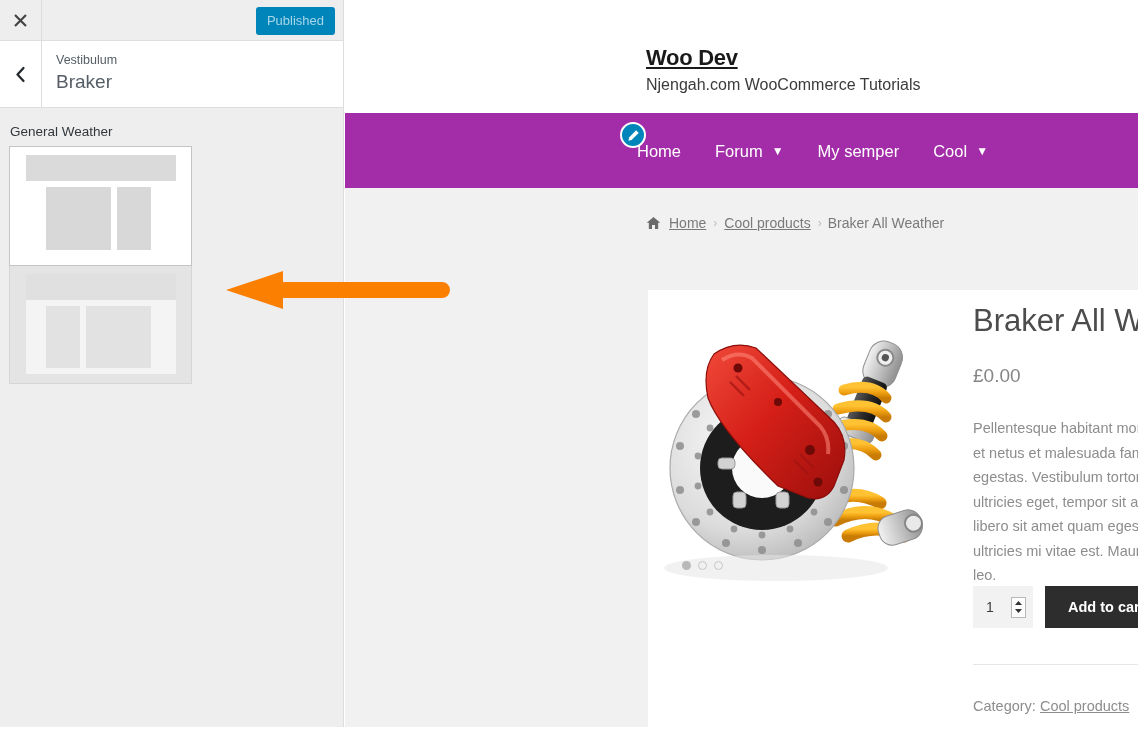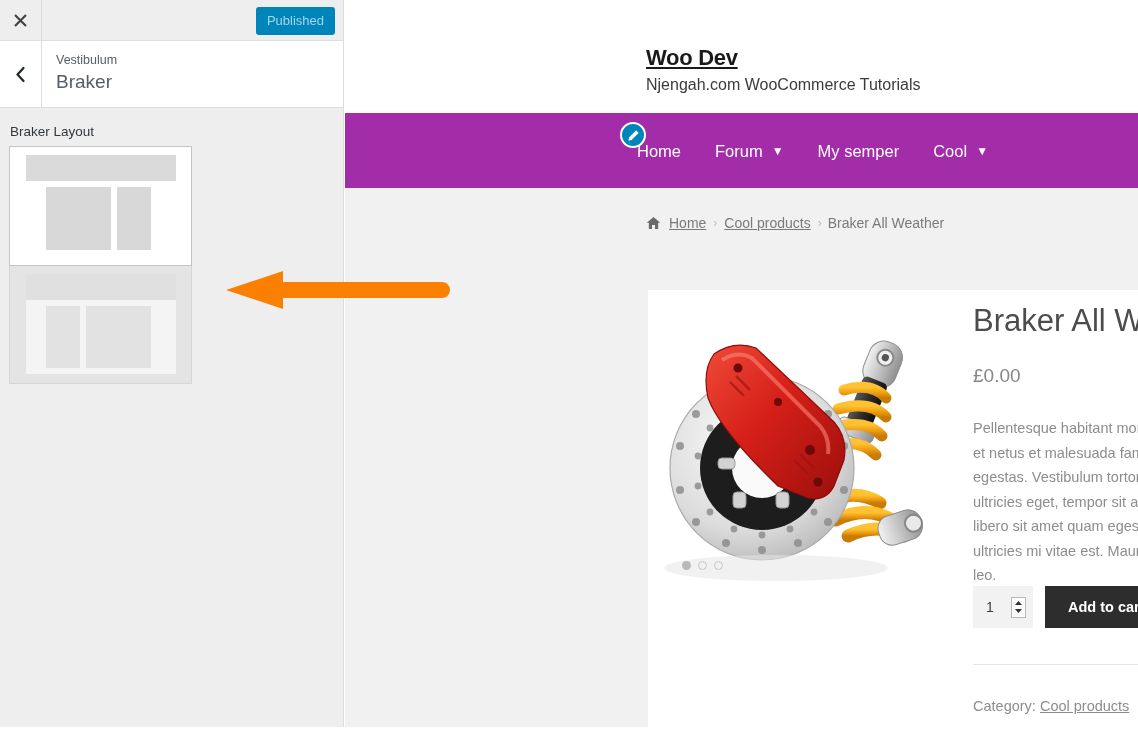--- a/index.html
+++ b/index.html
@@ -454,21 +454,21 @@
         <svg width="13" height="17" viewBox="0 0 13 17">
           <path d="M9.5 2 L3.5 8.5 L9.5 15" stroke="#23282d" stroke-width="2.3" fill="none" stroke-linecap="round" stroke-linejoin="round"></path>
         </svg>
       </div>
       <div class="cust-titles">
         <div class="cust-eyebrow">Vestibulum</div>
         <div class="cust-title">Braker</div>
       </div>
     </div>
 
-    <div class="section-label">Braker Layout</div>
+    <div class="section-label">General Weather</div>
 
     <div class="layout-choices">
       <div class="layout-choice selected">
         <div class="thumb-inner">
           <div class="sel-head"></div>
           <div class="sel-body"></div>
           <div class="sel-main"></div>
           <div class="sel-side"></div>
         </div>
       </div>

